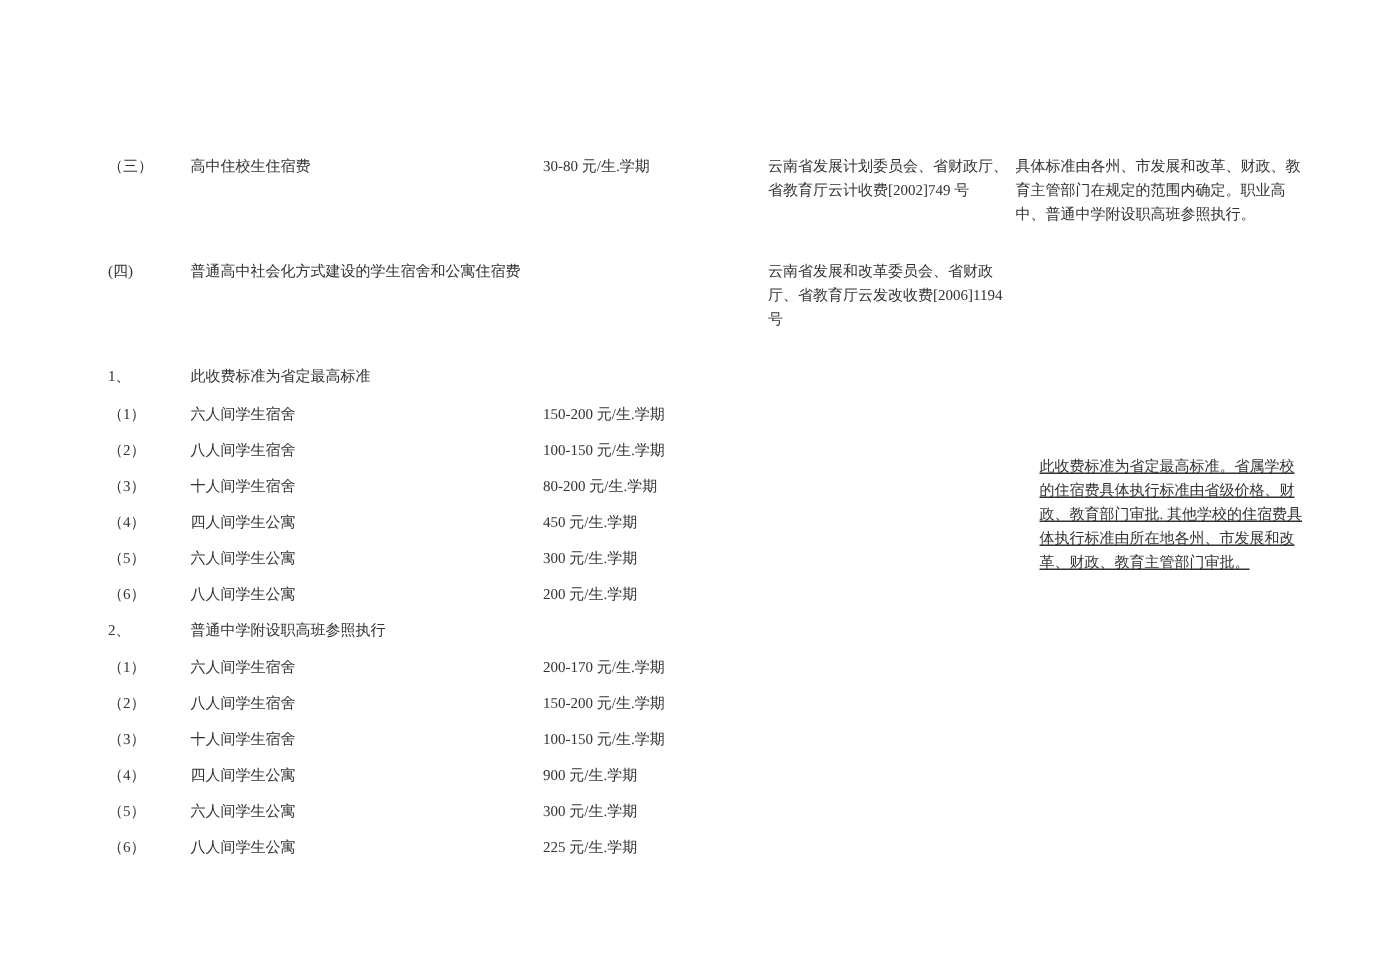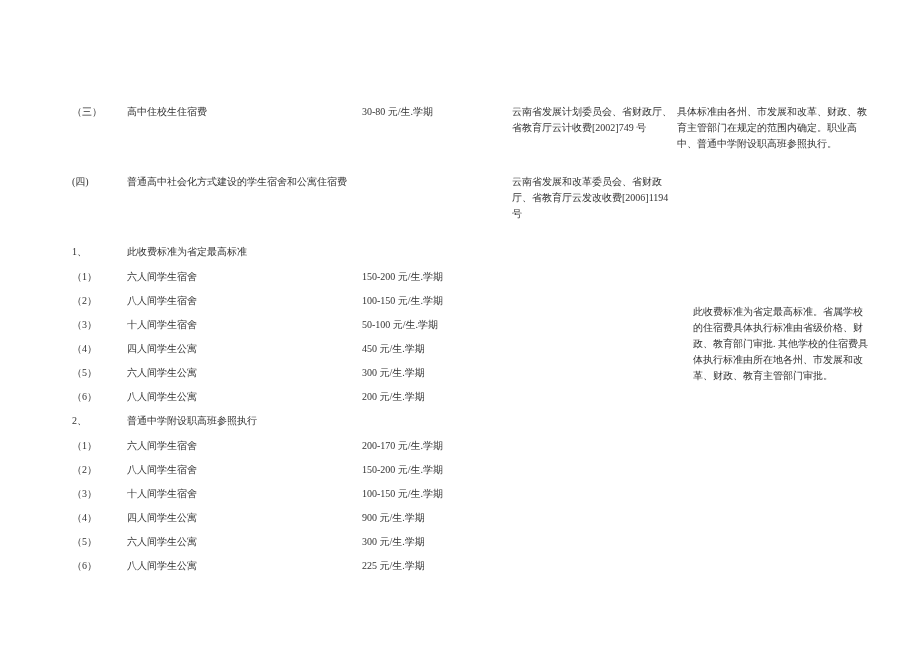--- a/index.html
+++ b/index.html
@@ -52,40 +52,40 @@
       <td></td>
       <td>云南省发展和改革委员会、省财政厅、省教育厅云发改收费[2006]1194 号</td>
       <td></td>
     </tr>
 
     <tr class="fenlei">
       <td>1、</td>
       <td colspan="2">此收费标准为省定最高标准</td>
       <td></td>
       <td class="col-note" rowspan="14">
-        <div style="margin-top:60px;">此收费标准为省定最高标准。省属学校的住宿费具体执行标准由省级价格、财政、教育部门审批. 其他学校的住宿费具体执行标准由所在地各州、市发展和改革、财政、教育主管部门审批。</div>
+        <div style="margin-top:60px;text-decoration:underline;">此收费标准为省定最高标准。省属学校的住宿费具体执行标准由省级价格、财政、教育部门审批. 其他学校的住宿费具体执行标准由所在地各州、市发展和改革、财政、教育主管部门审批。</div>
       </td>
     </tr>
 
     <tr>
           <td>（1）</td>
           <td>六人间学生宿舍</td>
           <td>150-200 元/生.学期</td>
           <td></td>
         </tr>
     <tr>
           <td>（2）</td>
           <td>八人间学生宿舍</td>
           <td>100-150 元/生.学期</td>
           <td></td>
         </tr>
     <tr>
           <td>（3）</td>
           <td>十人间学生宿舍</td>
-          <td>50-100 元/生.学期</td>
+          <td>80-200 元/生.学期</td>
           <td></td>
         </tr>
     <tr>
           <td>（4）</td>
           <td>四人间学生公寓</td>
           <td>450 元/生.学期</td>
           <td></td>
         </tr>
     <tr>
           <td>（5）</td>

